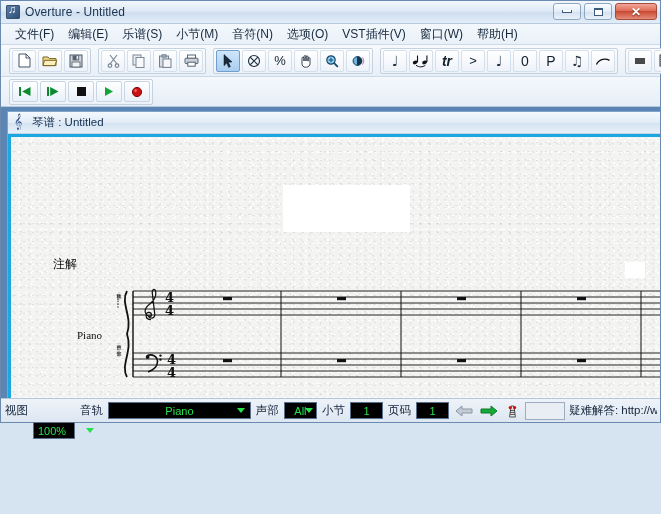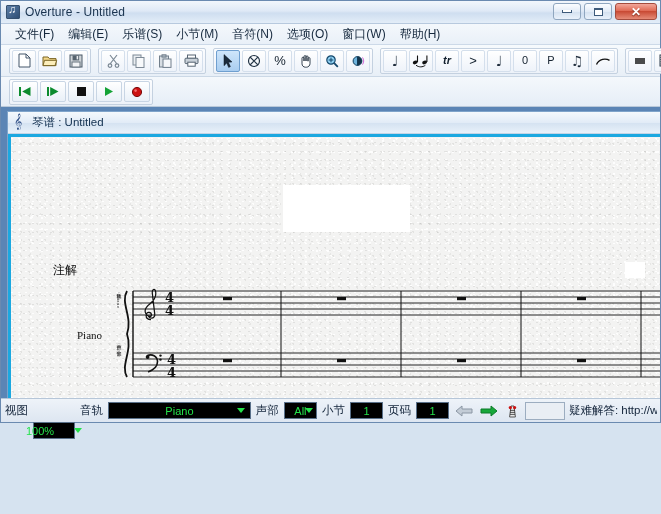--- a/index.html
+++ b/index.html
@@ -98,21 +98,21 @@
     border-radius: 2px;
     position: relative;
     overflow: hidden;
   }
   .tbtn.sel {
     background: linear-gradient(180deg,#cfe6fb,#a9cdf0);
     border-color: #6f9fcf;
   }
   .tbtn svg { display: block; }
   .tbtn .gl { font-size: 13px; line-height: 1; color: #13202e; }
-  .tbtn .gl.small { font-size: 11px; }
+  .tbtn .gl.small { font-size: 14px; }
   .tbtn .music { font-family: "DejaVu Sans", sans-serif; font-size: 14px; line-height: 1;}
 
   .toolbar2 {
     height: 30px;
     background: linear-gradient(180deg,#f4f8fc,#e6eef7);
     display: flex; align-items: center;
     padding-left: 8px;
     border-bottom: 1px solid #b9c9da;
   }
   .pbtn {
@@ -212,21 +212,21 @@
   .sb-label { white-space: nowrap; padding: 0 1px; }
   .lcd {
     background: #000; color: #24e24a;
     border: 1px solid #59708a;
     height: 17px;
     display: flex; align-items: center; justify-content: center;
     font-size: 11px; padding: 0 4px;
     font-family: "Liberation Sans", sans-serif;
     white-space: nowrap;
   }
-  .lcd.combo { justify-content: center; gap: 20px; margin-top: 40px; }
+  .lcd.combo { justify-content: flex-start; gap: 20px; margin-top: 40px; }
   .lcd .caret {
     width: 0; height: 0;
     border-left: 4px solid transparent; border-right: 4px solid transparent;
     border-top: 5px solid #24e24a;
   }
   .lcd.w-zoom { width: 42px; }
   .lcd.w-track { width: 148px; justify-content: center; position: relative; }
   .lcd.w-track .caret { position: absolute; right: 5px; }
   .lcd.w-voice { width: 34px; position: relative; justify-content: center;}
   .lcd.w-voice .caret { position: absolute; right: 3px; }
@@ -265,20 +265,21 @@
     </div>
   </div>
 
   <div class="menubar">
     <div class="menu-item">文件(F)</div>
     <div class="menu-item">编辑(E)</div>
     <div class="menu-item">乐谱(S)</div>
     <div class="menu-item">小节(M)</div>
     <div class="menu-item">音符(N)</div>
     <div class="menu-item">选项(O)</div>
+    <div class="menu-item">VST插件(V)</div>
     <div class="menu-item">窗口(W)</div>
     <div class="menu-item">帮助(H)</div>
   </div>
 
   <div class="toolbar">
 
     <div class="tb-group">
       <div class="tbtn">
         <svg width="13" height="15" viewBox="0 0 13 15">
           <path d="M1 1h7l4 4v9H1z" fill="#fff" stroke="#44566b"></path>
@@ -465,21 +466,21 @@
         <span class="child-title-text">琴谱 : Untitled</span>
 
       </div>
 
       <div class="child-body">
         <div class="paper"></div>
 
         <div class="blankbox" style="left:272px;top:48px;width:127px;height:47px;"></div>
         <div class="blankbox" style="left:614px;top:125px;width:20px;height:16px;"></div>
 
-        <div class="score-text" style="left:42px;top:125px;font-size:12px;">注解</div>
+        <div class="score-text" style="left:42px;top:119px;font-size:12px;">注解</div>
 
         <svg class="sysvg" style="left:96px;top:148px;" width="560" height="100" viewBox="0 0 560 100">
 
           <g stroke="#111" stroke-width="0.9">
             <line x1="26" y1="6" x2="560" y2="6"></line>
             <line x1="26" y1="12" x2="560" y2="12"></line>
             <line x1="26" y1="18" x2="560" y2="18"></line>
             <line x1="26" y1="24" x2="560" y2="24"></line>
             <line x1="26" y1="30" x2="560" y2="30"></line>
           </g>

